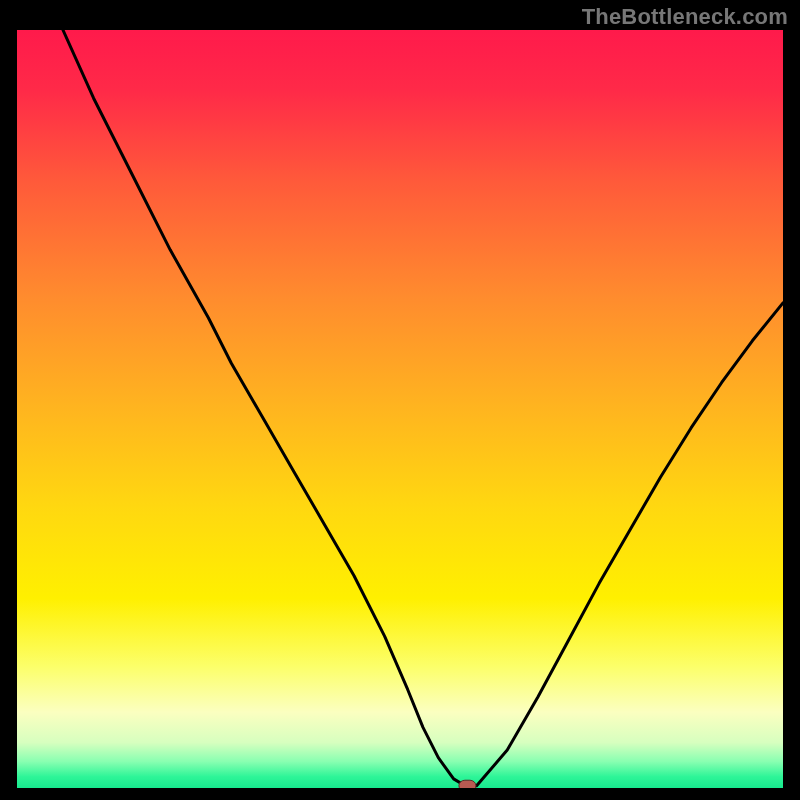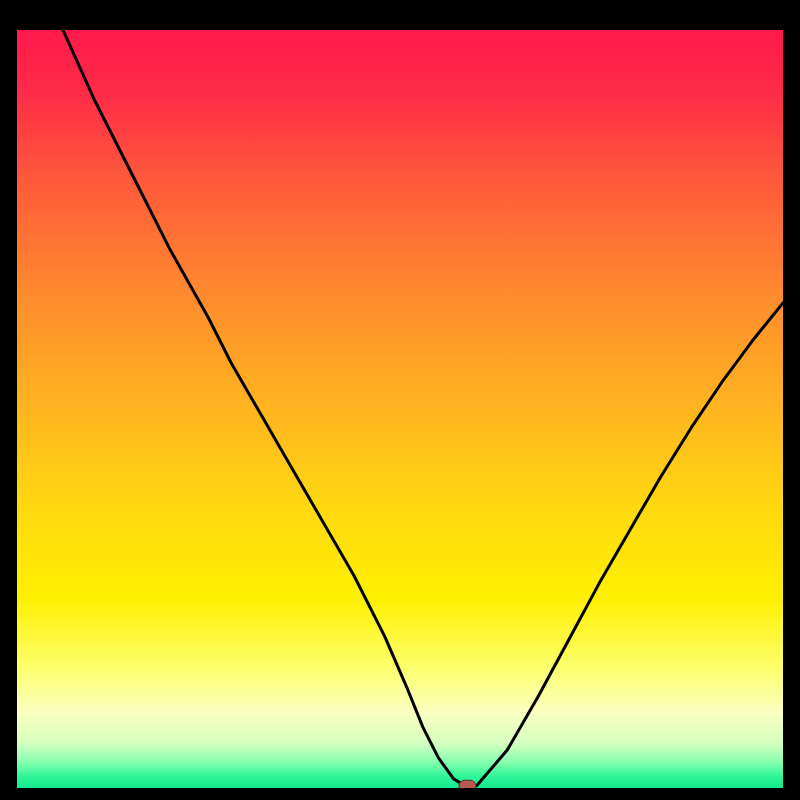--- a/index.html
+++ b/index.html
@@ -38,20 +38,21 @@
     display: block;
     width: 766px;
     height: 758px;
   }
 </style>
 </head>
 <body>
 
 <div class="frame">
 
+  <div class="watermark">TheBottleneck.com</div>
 
   <div class="plot-area">
     <svg class="plot-svg" viewBox="0 0 766 758" preserveAspectRatio="none">
       <defs>
         <linearGradient id="bg-grad" x1="0" y1="0" x2="0" y2="1">
 
         <stop offset="0.00%" stop-color="#ff1a4b"></stop>
             <stop offset="8.00%" stop-color="#ff2a48"></stop>
             <stop offset="20.00%" stop-color="#ff5a3a"></stop>
             <stop offset="35.00%" stop-color="#ff8b2e"></stop>

